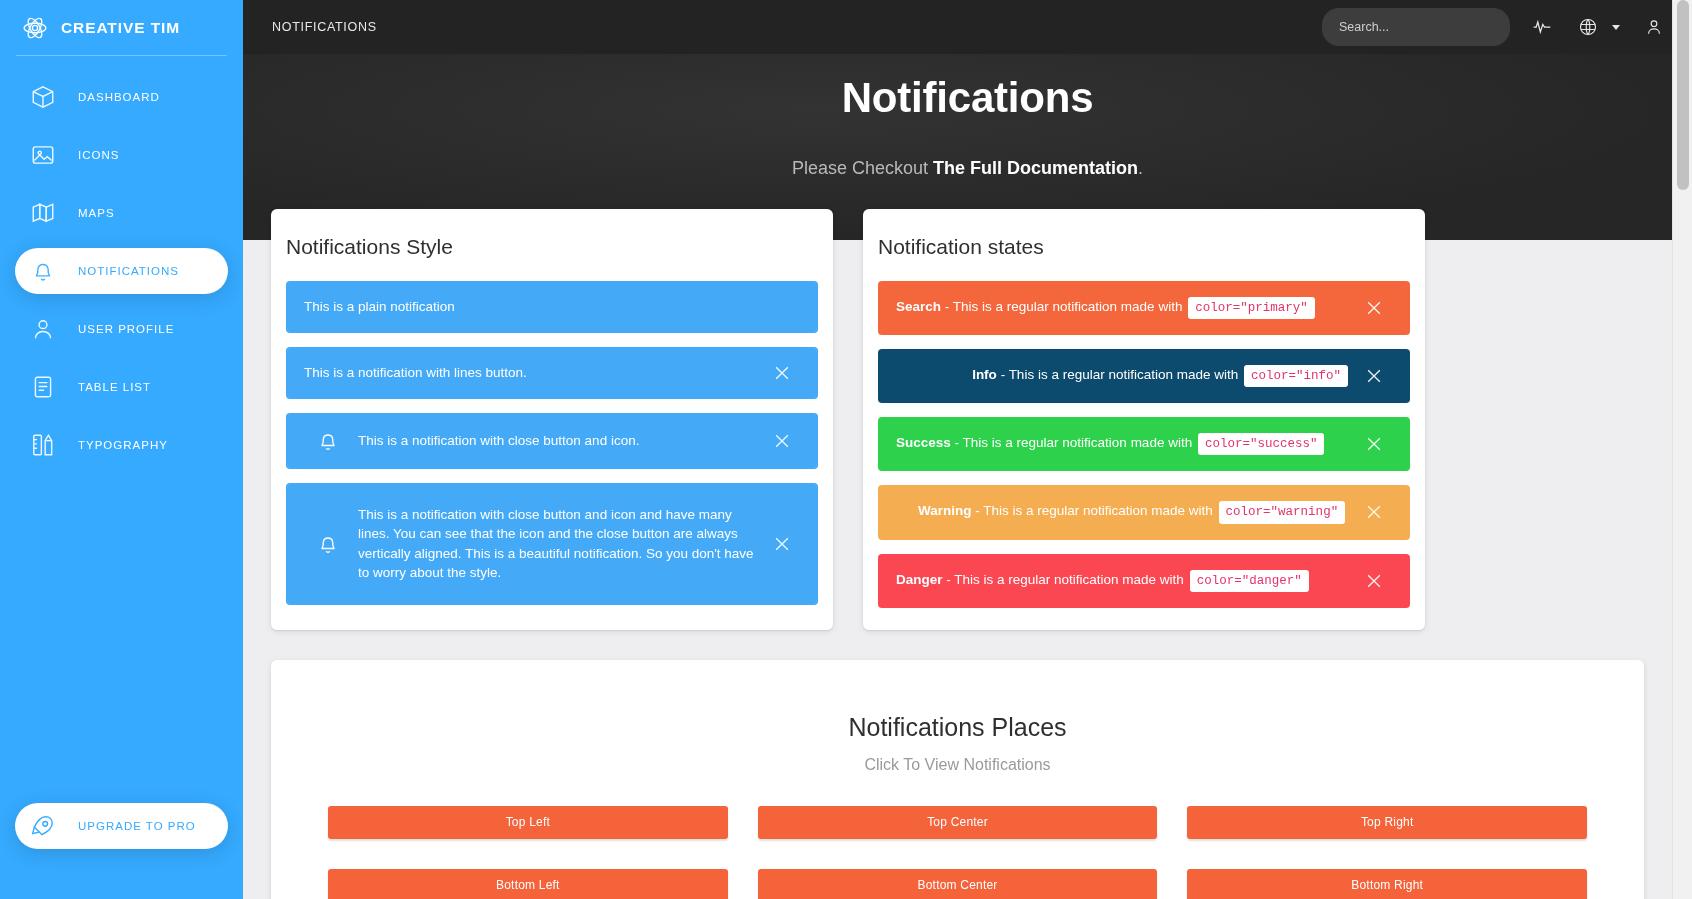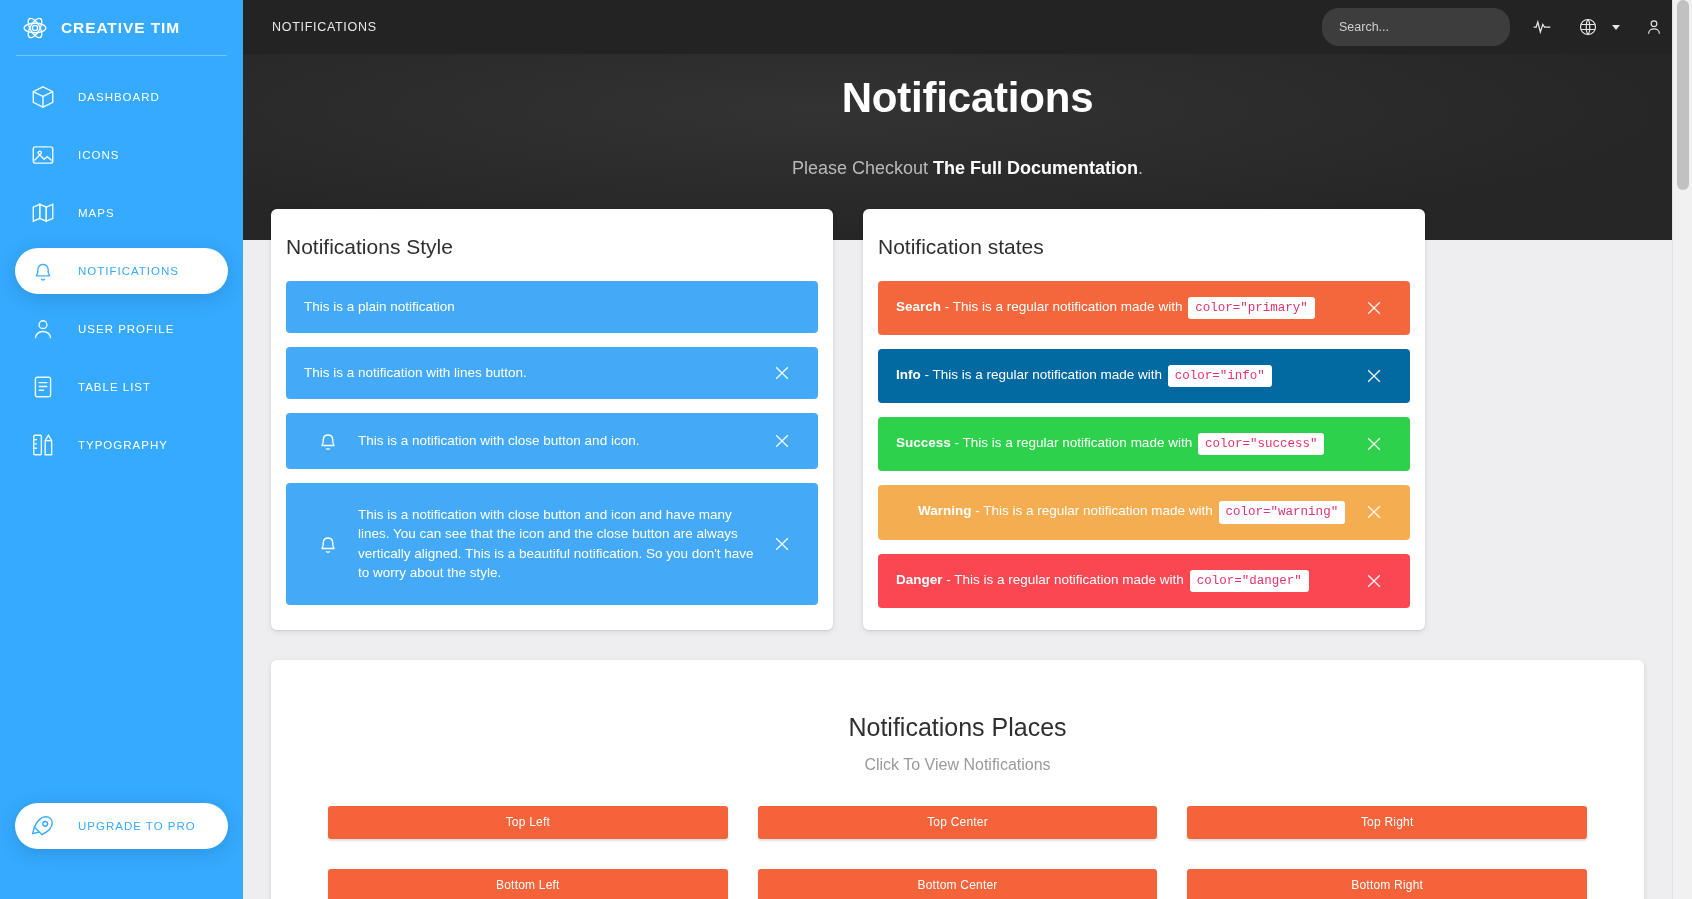--- a/index.html
+++ b/index.html
@@ -424,21 +424,21 @@
               <span class="a-text">
                 <b class="a-bold">Search</b><span> - This is a regular notification made with </span><code class="tag" style="color:#e3336b">color="primary"</code>
               </span>
               <span class="a-close">
                 <svg viewBox="0 0 24 24" fill="none" stroke="currentColor" stroke-width="1.6">
                     <path d="M5 5l14 14M19 5L5 19"></path>
                   </svg>
               </span>
             </div>
 
-            <div class="alert pad-left" style="background:#0369a1;">
+            <div class="alert pad-left" style="background:#0c4a6e;text-align:right;">
               <span class="a-text">
                 <b class="a-bold">Info</b><span> - This is a regular notification made with </span><code class="tag" style="color:#e3336b">color="info"</code>
               </span>
               <span class="a-close">
                 <svg viewBox="0 0 24 24" fill="none" stroke="currentColor" stroke-width="1.6">
                     <path d="M5 5l14 14M19 5L5 19"></path>
                   </svg>
               </span>
             </div>
 

